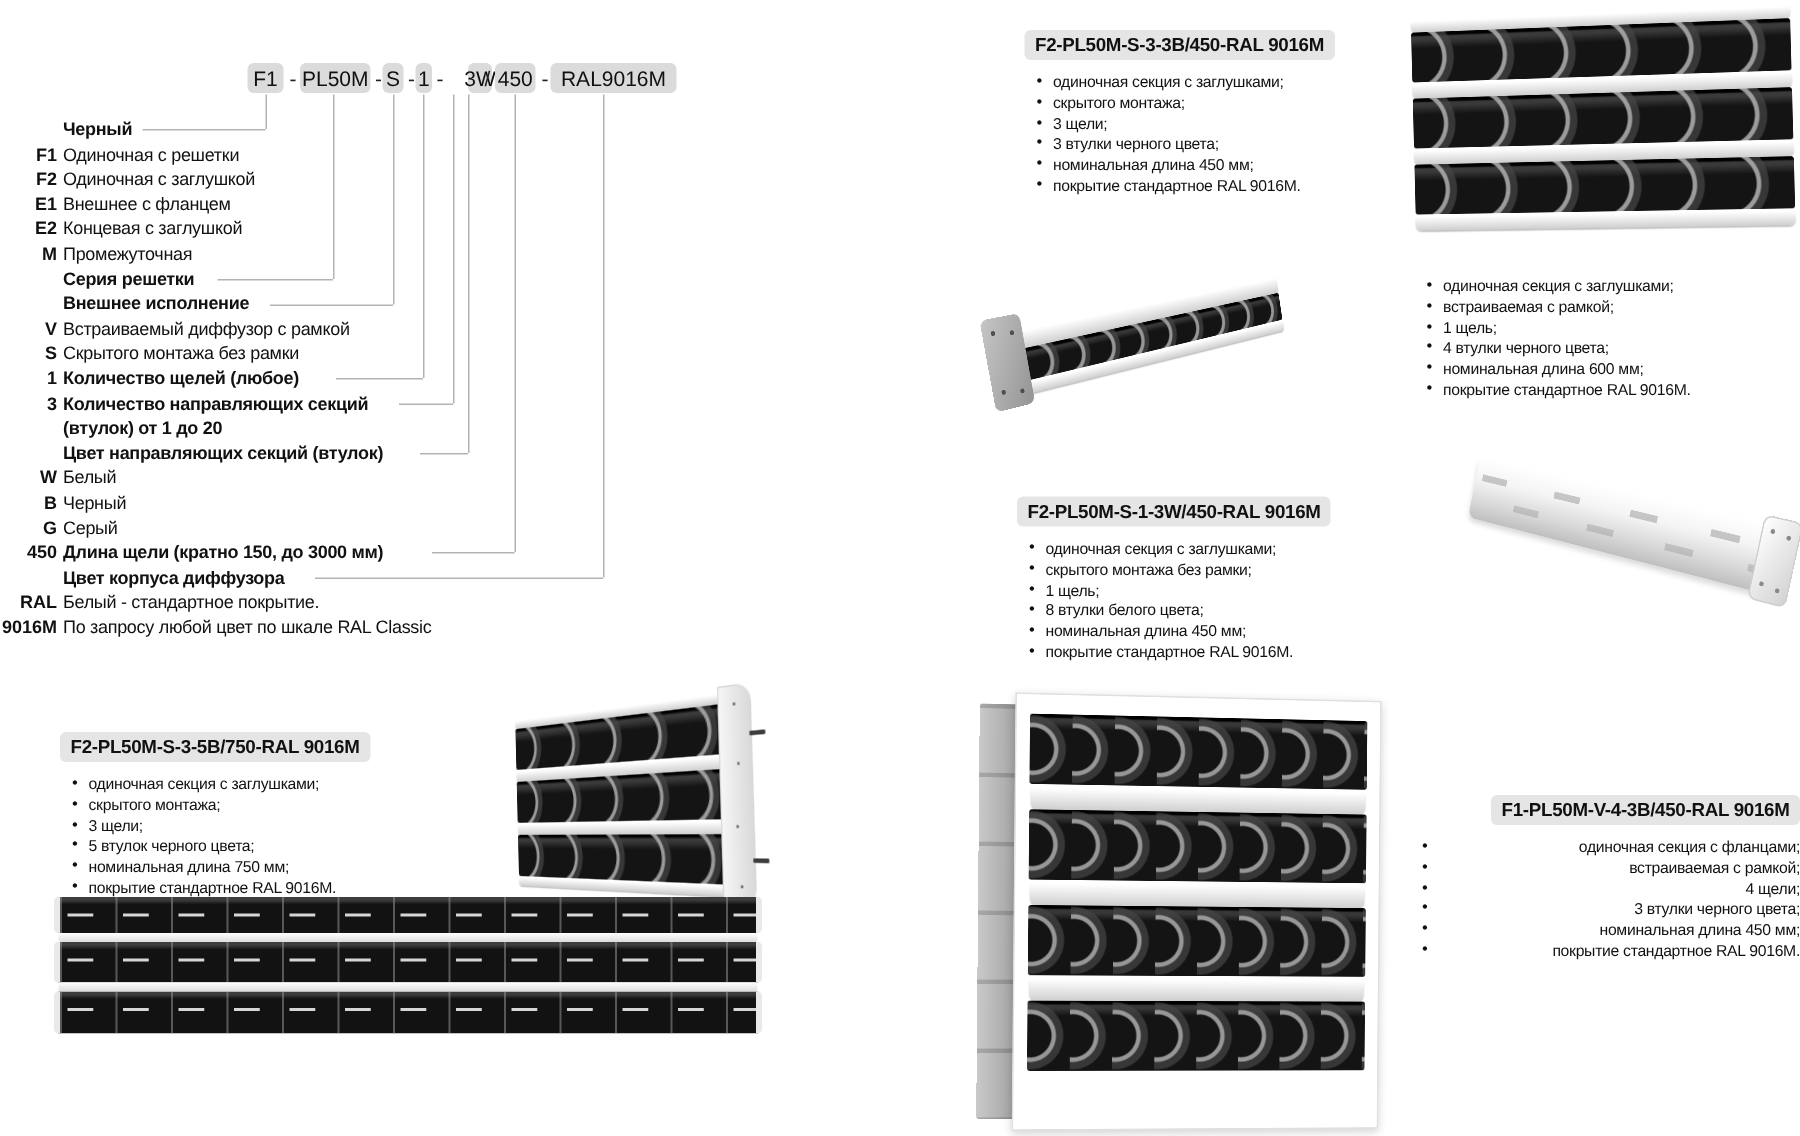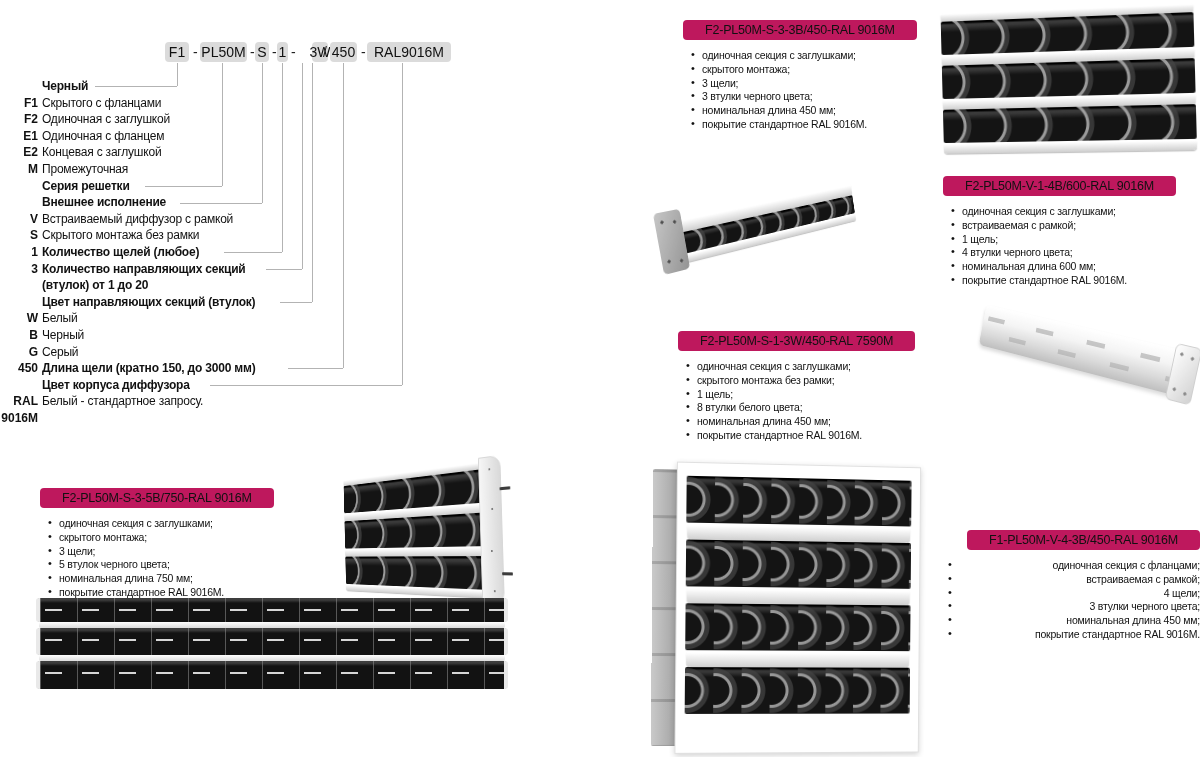--- a/index.html
+++ b/index.html
@@ -23,22 +23,22 @@
 
   
   .legend{position:absolute;left:-4px;top:78px;width:340px;font-size:12px;line-height:16.6px;}
   .lrow{display:flex;}
   .lcode{width:42px;min-width:42px;text-align:right;font-weight:bold;padding-right:4px;box-sizing:content-box;}
   .llabel{white-space:nowrap;letter-spacing:-0.2px;}
   .llabel.cat{font-weight:bold;}
 
   
   .product{position:absolute;width:260px;}
-  .ptitle{display:inline-block;background:#be185d;border-radius:4px;padding:3px 22px;
-          font-size:12.5px;font-weight:normal;letter-spacing:-0.2px;white-space:nowrap;}
+  .ptitle{display:inline-block;background:#e5e5e5;border-radius:4px;padding:3px 7px;
+          font-size:12.5px;font-weight:bold;letter-spacing:-0.2px;white-space:nowrap;}
   .plist{margin:9px 0 0 8px;padding:0;list-style:none;font-size:10.5px;line-height:13.8px;letter-spacing:-0.2px;}
   .plist li{padding-left:11px;position:relative;}
   .plist li::before{content:"\2022";position:absolute;left:0;top:-1px;font-size:11px;}
 
   
   .rail{background:linear-gradient(180deg,#ffffff 15%,#cfcfcf 100%);border-radius:4px;
         box-shadow:0 1px 1px rgba(0,0,0,.25);}
   .srow{background-color:#141414;border-radius:2px;}
   .c42{background-image:
         radial-gradient(circle 30px at 2px 50%, rgba(0,0,0,0) 19px, rgba(170,170,170,.9) 20px 22px, rgba(70,70,70,.7) 23px 27px, rgba(0,0,0,0) 28px),
@@ -169,29 +169,29 @@
   <i class="vline" style="left:402px;top:63px;height:322px;"></i>
   <i class="hline" style="left:210px;top:385px;width:192px;"></i>
 
   <div class="legend">
     <div class="lrow">
         <span class="lcode"></span>
         <span class="llabel cat">Черный</span>
       </div>
     <div class="lrow">
         <span class="lcode">F1</span>
-        <span class="llabel">Скрытого с фланцами</span>
+        <span class="llabel">Одиночная с решетки</span>
       </div>
     <div class="lrow">
         <span class="lcode">F2</span>
         <span class="llabel">Одиночная с заглушкой</span>
       </div>
     <div class="lrow">
         <span class="lcode">E1</span>
-        <span class="llabel">Одиночная с фланцем</span>
+        <span class="llabel">Внешнее с фланцем</span>
       </div>
     <div class="lrow">
         <span class="lcode">E2</span>
         <span class="llabel">Концевая с заглушкой</span>
       </div>
     <div class="lrow">
         <span class="lcode">M</span>
         <span class="llabel">Промежуточная</span>
       </div>
     <div class="lrow">
@@ -241,53 +241,53 @@
     <div class="lrow">
         <span class="lcode">450</span>
         <span class="llabel cat">Длина щели (кратно 150, до 3000 мм)</span>
       </div>
     <div class="lrow">
         <span class="lcode"></span>
         <span class="llabel cat">Цвет корпуса диффузора</span>
       </div>
     <div class="lrow">
         <span class="lcode">RAL</span>
-        <span class="llabel">Белый - стандартное запросу.</span>
+        <span class="llabel">Белый - стандартное покрытие.</span>
       </div>
     <div class="lrow">
         <span class="lcode">9016M</span>
+        <span class="llabel">По запросу любой цвет по шкале RAL Classic</span>
       </div>
   </div>
 
   <section class="product" style="left:683px;top:20px;">
     <div class="ptitle">F2-PL50M-S-3-3B/450-RAL 9016M</div>
     <ul class="plist">
       <li>одиночная секция с заглушками;</li>
       <li>скрытого монтажа;</li>
       <li>3 щели;</li>
       <li>3 втулки черного цвета;</li>
       <li>номинальная длина 450 мм;</li>
       <li>покрытие стандартное RAL 9016M.</li>
     </ul>
   </section>
 
   <section class="product" style="left:943px;top:176px;">
-    <div class="ptitle">F2-PL50M-V-1-4B/600-RAL 9016M</div>
     <ul class="plist">
       <li>одиночная секция с заглушками;</li>
       <li>встраиваемая с рамкой;</li>
       <li>1 щель;</li>
       <li>4 втулки черного цвета;</li>
       <li>номинальная длина 600 мм;</li>
       <li>покрытие стандартное RAL 9016M.</li>
     </ul>
   </section>
 
   <section class="product" style="left:678px;top:331px;">
-    <div class="ptitle">F2-PL50M-S-1-3W/450-RAL 7590M</div>
+    <div class="ptitle">F2-PL50M-S-1-3W/450-RAL 9016M</div>
     <ul class="plist">
       <li>одиночная секция с заглушками;</li>
       <li>скрытого монтажа без рамки;</li>
       <li>1 щель;</li>
       <li>8 втулки белого цвета;</li>
       <li>номинальная длина 450 мм;</li>
       <li>покрытие стандартное RAL 9016M.</li>
     </ul>
   </section>
 

